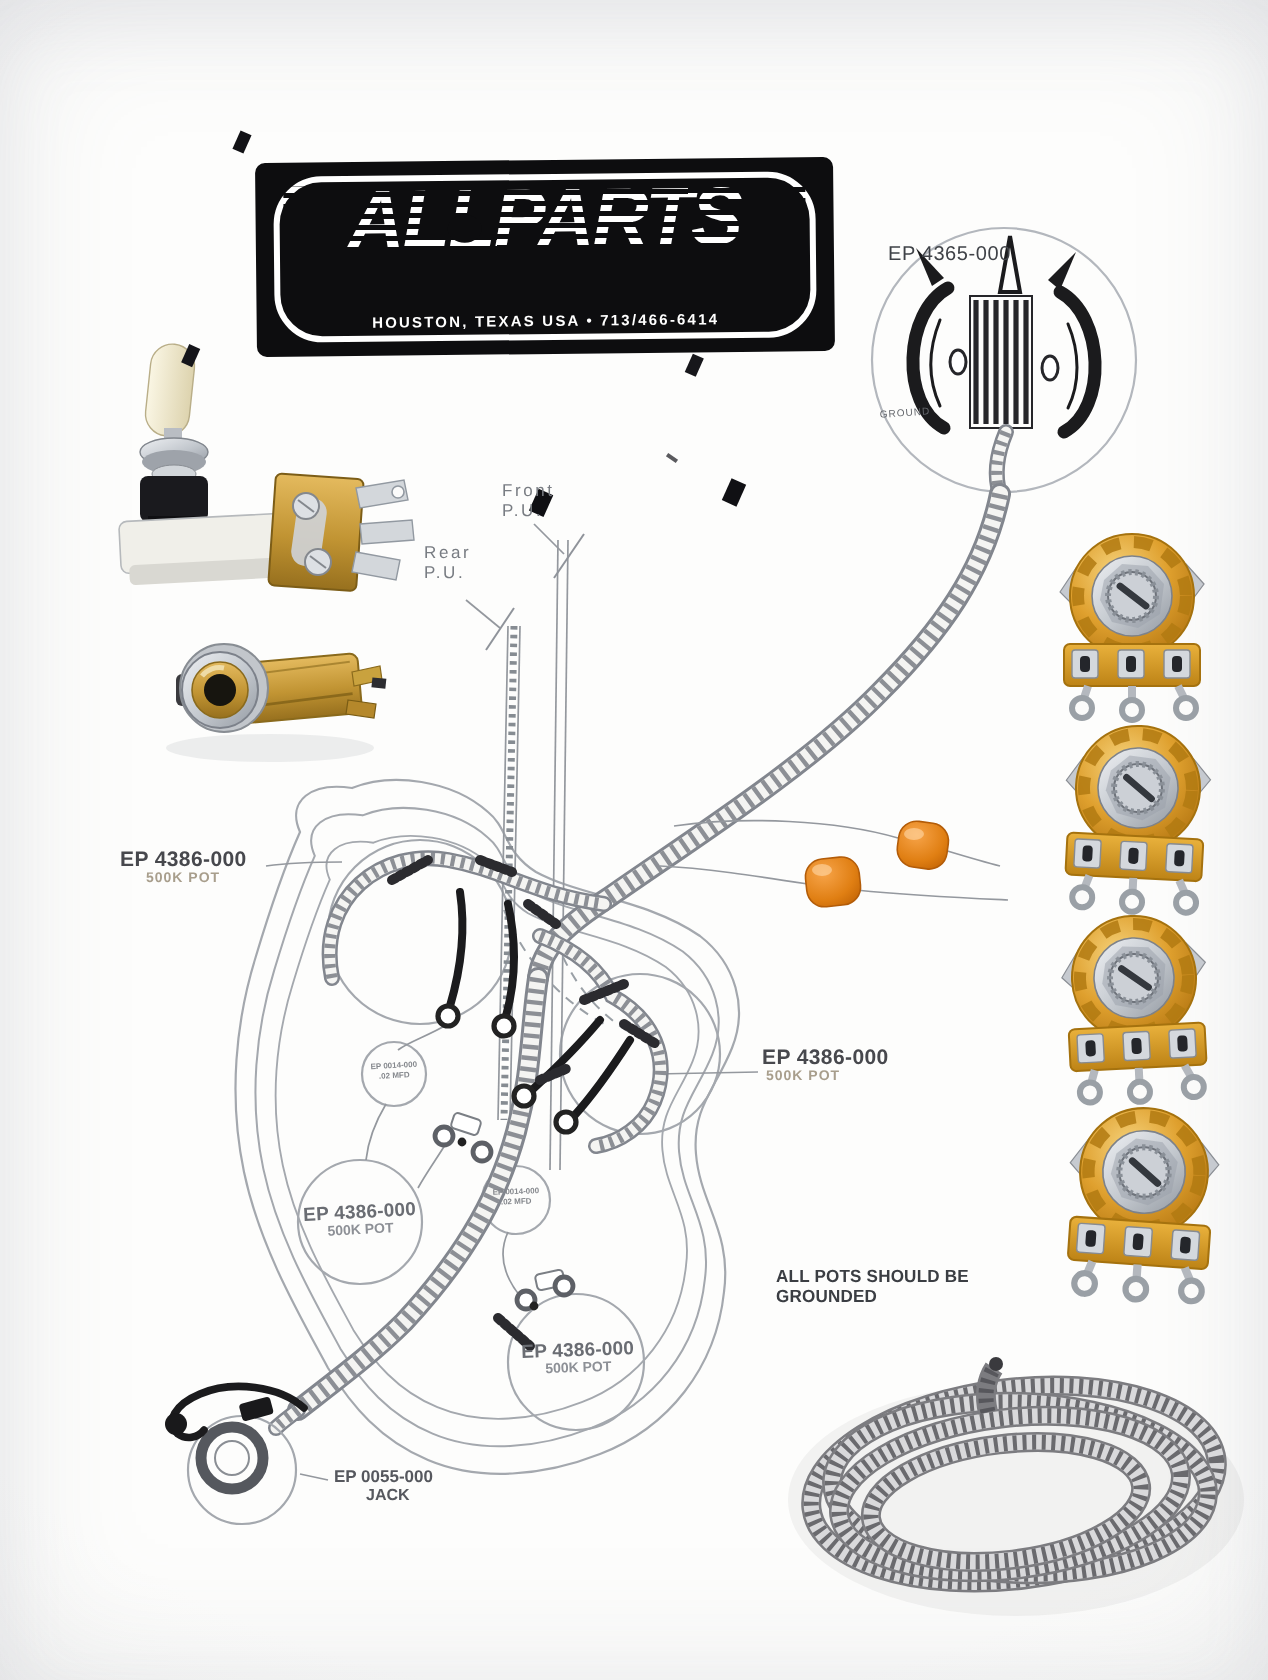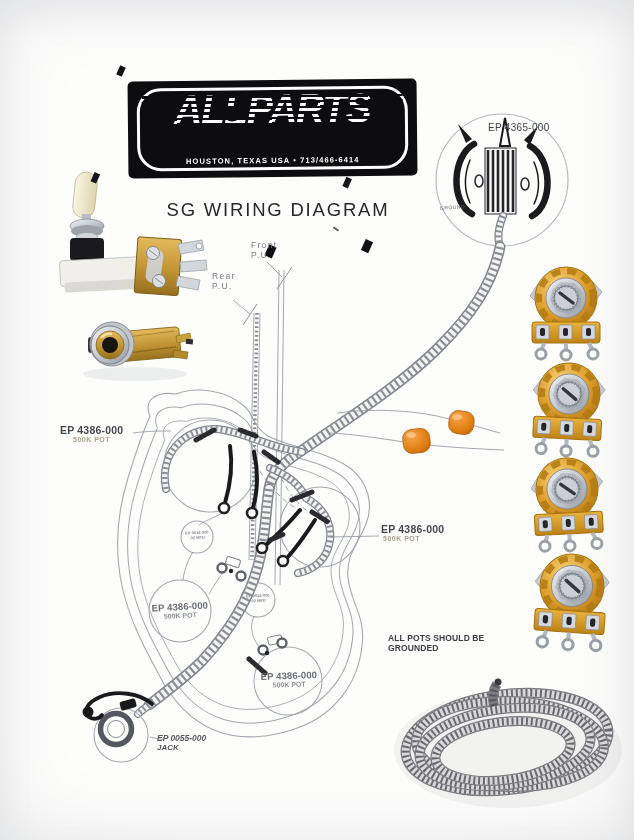--- a/index.html
+++ b/index.html
@@ -32,44 +32,44 @@
   }
   .logo-specks{left:118px;top:66px;width:6px;height:10px;background:#121216;transform:rotate(24deg);
     box-shadow:60px 4px 0 1px #101014, 160px -2px 0 2px #0d0d0f, 252px 10px 0 0 #17171b,
                296px 60px 0 1px #101014, 20px 108px 0 0 #15151a, 210px 104px 0 1px #0f0f13;}
   
   .title{left:157px;top:199px;width:242px;text-align:center;font-size:18.5px;
     letter-spacing:1.8px;color:#26272b;white-space:nowrap;}
   .mark1{left:333px;top:228px;width:6px;height:2px;background:#5a5a5e;transform:rotate(35deg);}
   
   .lab{color:#55585e;line-height:1.15;white-space:nowrap;}
-  .lbl-ep4365{left:488px;top:122px;font-size:10px;color:#3f4247;letter-spacing:.3px;}
+  .lbl-ep4365{left:444px;top:122px;font-size:10px;color:#3f4247;letter-spacing:.3px;}
   .lbl-ground{left:440px;top:205px;font-size:5px;color:#63666b;letter-spacing:.5px;transform:rotate(-4deg);}
   .pulab{text-align:left;font-size:8.5px;color:#787c82;letter-spacing:1.3px;line-height:10px;}
   .lbl-front{left:251px;top:240px;width:40px;}
   .lbl-rear{left:212px;top:271px;width:40px;}
   .callout .part{font-size:10.5px;font-weight:700;color:#47484d;letter-spacing:.2px;}
   .callout .desc{font-size:7px;font-weight:700;color:#a89e8c;letter-spacing:.5px;}
   .lbl-pot-left{left:60px;top:424px;}
   .lbl-pot-left .desc{margin-left:13px;}
   .lbl-pot-right{left:381px;top:523px;}
   .lbl-pot-right .desc{margin-left:2px;}
   .incircle{text-align:center;}
   .incircle .part{font-size:9.5px;font-weight:700;color:#6a6d73;letter-spacing:.1px;}
   .incircle .desc{font-size:7px;font-weight:700;color:#8d9096;}
   .lbl-pot3{left:142px;top:601px;width:76px;transform:rotate(-3deg);}
   .lbl-pot4{left:250px;top:670px;width:78px;transform:rotate(-2deg);}
   .capcircle{text-align:center;font-size:4px;line-height:5px;color:#85888d;font-weight:700;}
   .lbl-cap1{left:178px;top:530px;width:38px;transform:rotate(-3deg);}
   .lbl-cap2{left:239px;top:593px;width:38px;transform:rotate(-2deg);}
   .lbl-grounded{left:388px;top:633px;width:140px;font-size:8.8px;font-weight:700;color:#3b3e43;
     letter-spacing:.1px;transform:scaleX(.97);transform-origin:left;}
-  .lbl-jack{left:157px;top:733px;font-style:italic;}
+  .lbl-jack{left:167px;top:733px;}
   .lbl-jack .part{font-size:8.5px;font-weight:700;color:#56585e;}
-  .lbl-jack .desc{font-size:8px;font-weight:700;color:#56585e;}
+  .lbl-jack .desc{font-size:8px;font-weight:700;color:#56585e;margin-left:16px;}
   
   svg{position:absolute;left:0;top:0;}
   .line{fill:none;stroke:#a4a8ae;stroke-width:1.1;}
   .lineT{fill:none;stroke:#94989e;stroke-width:.85;}
   .dash{fill:none;stroke:#9aa0a6;stroke-width:1;stroke-dasharray:5 4;}
   .blk{fill:none;stroke:#1b1b1d;stroke-linecap:round;}
   .hatch{fill:none;stroke:#2b2b2f;stroke-width:5;stroke-dasharray:2 2;stroke-linecap:round;}
   .bcA{fill:none;stroke:#82868e;stroke-width:11;stroke-linecap:round;}
   .bcB{fill:none;stroke:#f4f4f2;stroke-width:8;stroke-linecap:round;}
   .bcC{fill:none;stroke:#6a6e75;stroke-width:8;stroke-dasharray:2.2 3.4;opacity:.75;}
@@ -374,21 +374,20 @@
 
   <div class="abs logo-specks"></div>
   <div class="abs logo">
     <div class="logo-inner"></div>
     <div class="logo-brand">ALLPARTS</div>
     <div class="logo-stripes"></div>
     <div class="logo-dot"></div>
     <div class="logo-tagline">HOUSTON, TEXAS USA  •  713/466-6414</div>
   </div>
 
-  <div class="abs title">SG WIRING DIAGRAM</div>
   <div class="abs mark1"></div>
 
   <div class="abs lab lbl-ep4365">EP 4365-000</div>
   <div class="abs lab lbl-ground">GROUND</div>
 
   <div class="abs pulab lbl-front">
     <div>Front</div>
     <div>P.U.</div>
   </div>
   <div class="abs pulab lbl-rear">

